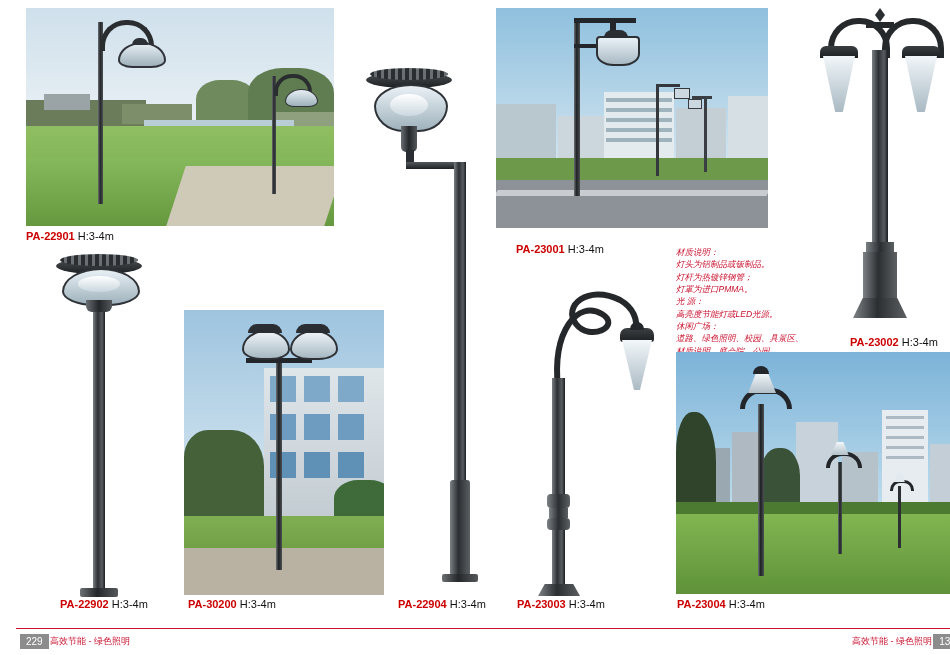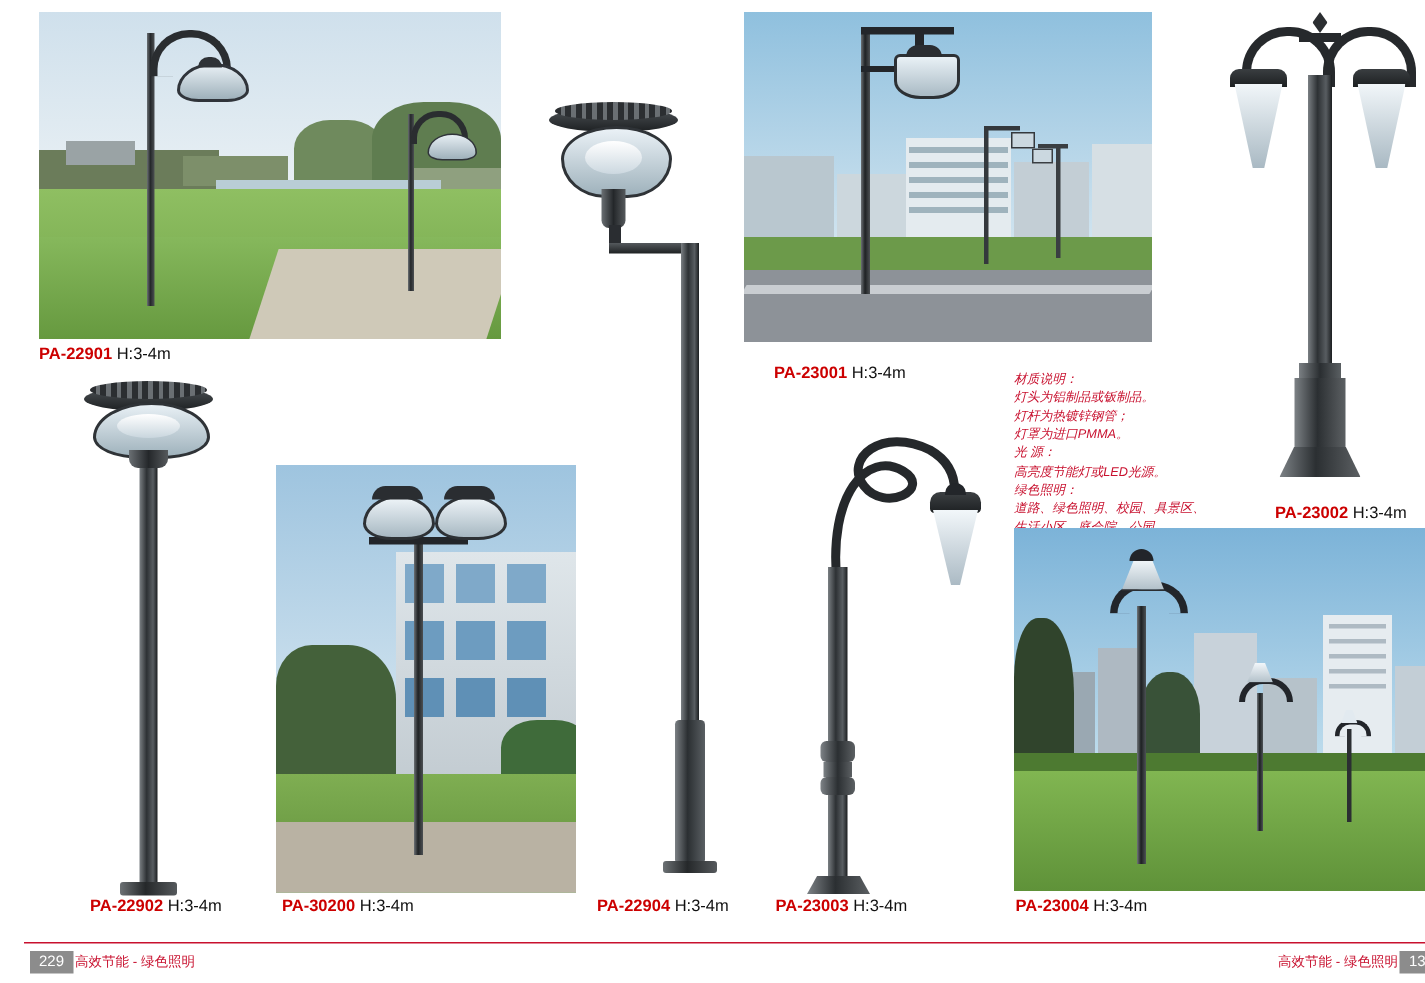--- a/index.html
+++ b/index.html
@@ -183,23 +183,23 @@
     <span>H:3-4m</span>
   </div>
 
   <div class="spec" style="left:660px;top:246px;font-style:italic;">
     <div class="hd">材质说明：</div>
     <div class="bd">灯头为铝制品或钣制品。</div>
     <div class="bd">灯杆为热镀锌钢管；</div>
     <div class="bd">灯罩为进口PMMA。</div>
     <div class="hd">光 源：</div>
     <div class="bd">高亮度节能灯或LED光源。</div>
-    <div class="hd">绿色照明：</div>
+    <div class="hd">休闲广场：</div>
     <div class="bd">道路、绿色照明、校园、具景区、</div>
-    <div class="bd">生活小区、庭会院、公园。</div>
+    <div class="bd">材质说明、庭会院、公园。</div>
     <div class="hd">特别说明：</div>
     <div class="bd">基础由本厂另外提供图纸制作。</div>
     <div class="bd">安装时必须保证灯杆安全接地。</div>
   </div>
 
   <div style="position:absolute;left:790px;top:6px;width:150px;height:330px;">
 
     <div style="position:absolute;left:69px;top:2px;width:10px;height:14px;background:#2b2e31;clip-path:polygon(50% 0,100% 50%,50% 100%,0 50%);"></div>
 
     <div style="position:absolute;left:22px;top:12px;width:50px;height:34px;border:6px solid #26292c;border-bottom:none;border-radius:30px 30px 0 0;"></div>

